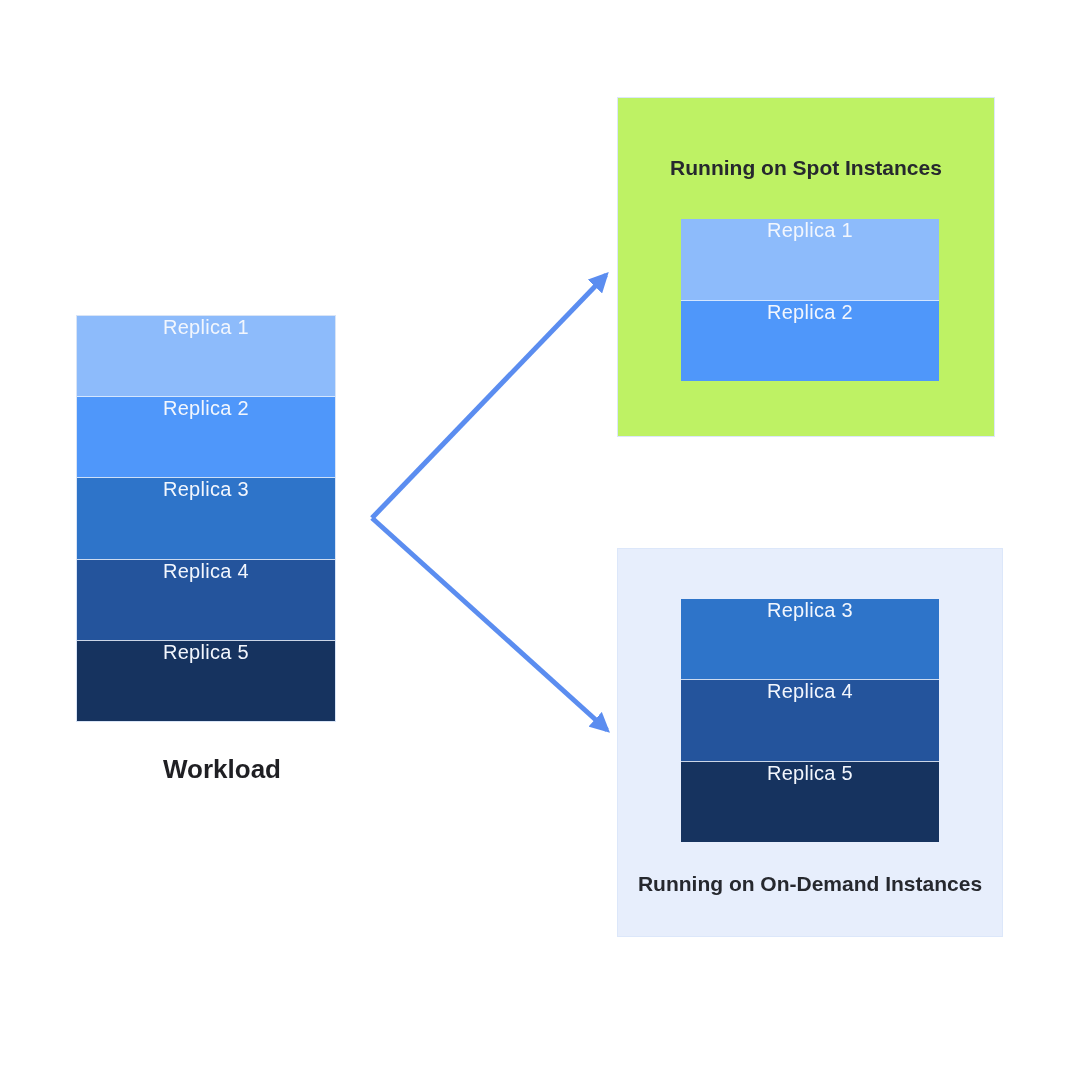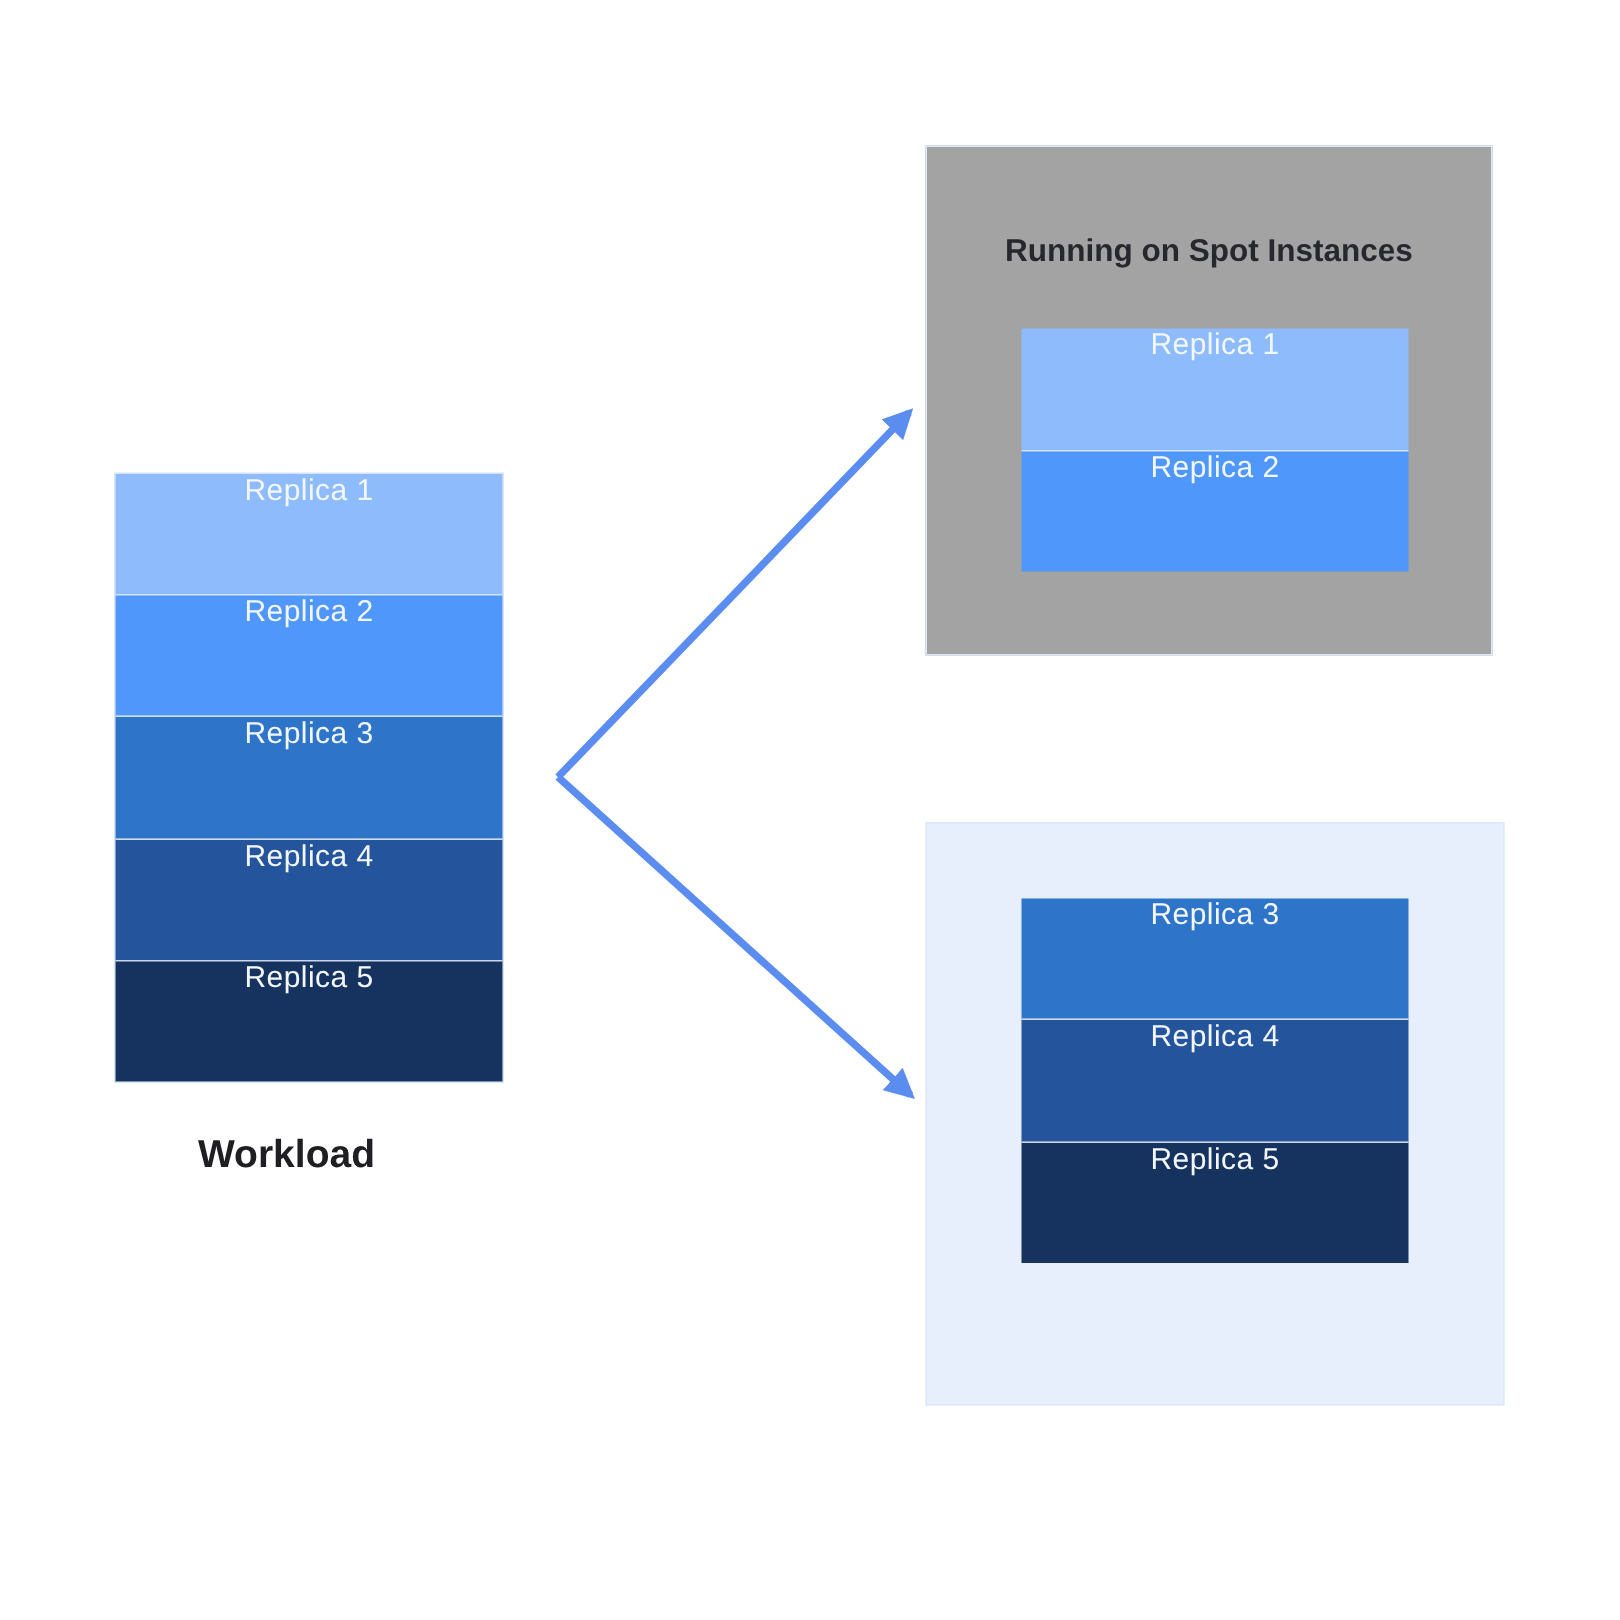--- a/index.html
+++ b/index.html
@@ -35,21 +35,21 @@
     color: #f2f6fd;
     font-size: 20px;
     letter-spacing: 0.3px;
   }
   .workload-stack .replica-block + .replica-block,
   .panel-stack .replica-block + .replica-block {
     border-top: 1px solid rgba(235, 243, 255, 0.85);
   }
   .workload-label {
     position: absolute;
-    left: 61px;
+    left: 92px;
     top: 753px;
     width: 260px;
     height: 32px;
     display: flex;
     align-items: center;
     justify-content: center;
     font-size: 26px;
     font-weight: 700;
     color: #1f1f23;
   }
@@ -140,21 +140,21 @@
   <svg class="arrows-svg" viewBox="0 0 1080 1080" xmlns="http://www.w3.org/2000/svg">
     <defs>
       <marker id="arrowhead" viewBox="0 0 10 10" refX="8" refY="5" markerWidth="4" markerHeight="4" orient="auto-start-reverse">
         <path d="M 0 0 L 10 5 L 0 10 z" style="fill: rgb(91, 141, 240);"></path>
       </marker>
     </defs>
     <line class="arrow-line" x1="372" y1="518" x2="606" y2="275" marker-end="url(#arrowhead)" style="stroke: rgb(91, 141, 240);"></line>
     <line class="arrow-line" x1="372" y1="518" x2="607" y2="730" marker-end="url(#arrowhead)" style="stroke: rgb(91, 141, 240);"></line>
   </svg>
 
-  <div class="panel panel-spot" style="background: #a3a3a3;">
+  <div class="panel panel-spot" style="background: #bef264;">
     <div class="panel-title">Running on Spot Instances</div>
     <div class="panel-stack">
       <div class="replica-block" style="background: rgb(141, 187, 251);">
         <span>Replica 1</span>
       </div>
       <div class="replica-block" style="background: rgb(79, 151, 250);">
         <span>Replica 2</span>
       </div>
     </div>
   </div>
@@ -164,15 +164,16 @@
       <div class="replica-block" style="background: rgb(46, 116, 201);">
         <span>Replica 3</span>
       </div>
       <div class="replica-block" style="background: rgb(36, 84, 156);">
         <span>Replica 4</span>
       </div>
       <div class="replica-block" style="background: rgb(22, 51, 95);">
         <span>Replica 5</span>
       </div>
     </div>
+    <div class="panel-title">Running on On-Demand Instances</div>
   </div>
 
 </div>
 
 </body></html>

